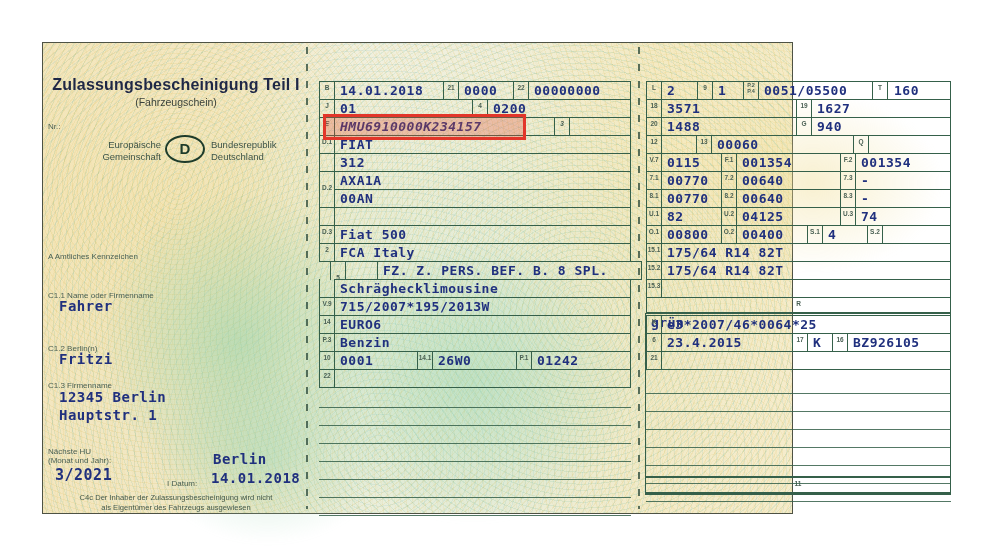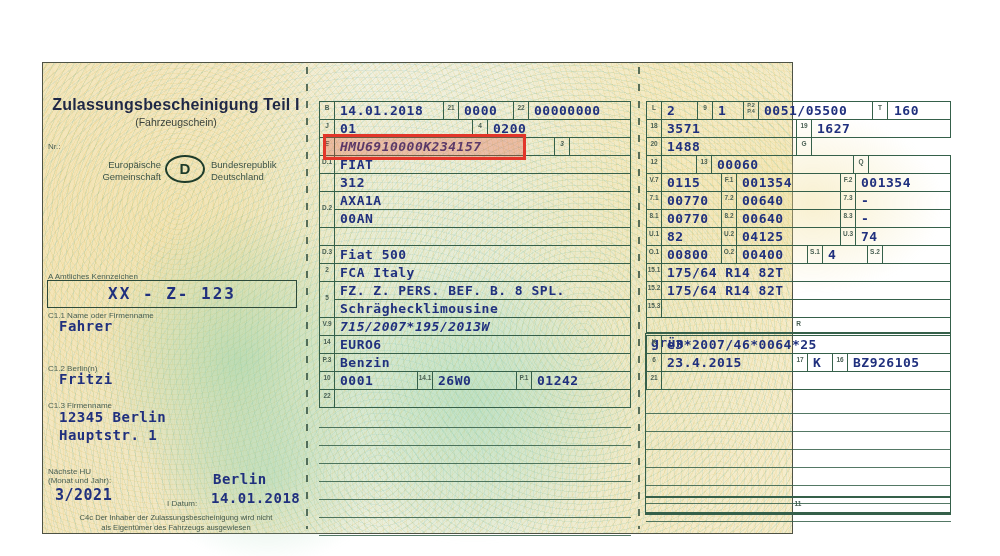--- a/index.html
+++ b/index.html
@@ -10,21 +10,20 @@
   .page{position:relative;width:1000px;height:556px;background:#fff;}
   .document{
     position:absolute;left:42px;top:42px;width:751px;height:472px;
     border:1px solid #4e5244;box-sizing:border-box;
     background-color:#f4eeda;
     background-image:
       linear-gradient(90deg, rgba(243,223,165,.50) 0%, rgba(243,223,165,.35) 26%, rgba(233,244,232,.30) 42%, rgba(228,242,228,.28) 62%, rgba(244,230,175,.40) 82%, rgba(246,233,185,.45) 100%),
       radial-gradient(ellipse 420px 300px at 16% 35%, rgba(246,224,150,.40), transparent 70%),
       radial-gradient(ellipse 520px 380px at 48% 62%, rgba(170,222,190,.35), transparent 72%),
       radial-gradient(ellipse 430px 300px at 86% 25%, rgba(246,230,168,.40), transparent 70%);
-    margin-top: 20px;
   }
   .document::before{ 
     content:"";position:absolute;inset:0;z-index:0;pointer-events:none;
     background-image:
       repeating-radial-gradient(circle at 18% 30%, rgba(214,182,70,.14) 0 1px, transparent 1px 5px),
       repeating-radial-gradient(circle at 72% 58%, rgba(80,175,135,.13) 0 1px, transparent 1px 6px),
       repeating-radial-gradient(circle at 45% 88%, rgba(70,165,185,.10) 0 1px, transparent 1px 7px),
       repeating-radial-gradient(circle at 90% 90%, rgba(214,182,70,.10) 0 1px, transparent 1px 6px),
       repeating-linear-gradient(75deg, rgba(220,200,120,.07) 0 2px, transparent 2px 8px);
   }
@@ -92,21 +91,20 @@
       <div class="lp-sub">(Fahrzeugschein)</div>
       <div class="lab-sm" style="left:5px;top:79px;">Nr.:</div>
 
       <div class="eu-block">Europäische
 Gemeinschaft</div>
       <div class="d-oval">D</div>
       <div class="country-block">Bundesrepublik
 Deutschland</div>
 
       <div class="lab-sm" style="left:5px;top:209px;">A Amtliches Kennzeichen</div>
-      <div class="plate-box">XX - Z- 123</div>
 
       <div class="lab-sm" style="left:5px;top:248px;">C1.1 Name oder Firmenname</div>
       <div class="val-m" style="left:16px;top:255px;">Fahrer</div>
 
       <div class="lab-sm" style="left:5px;top:301px;">C1.2 Berlin(n)</div>
       <div class="val-m" style="left:16px;top:308px;">Fritzi</div>
 
       <div class="lab-sm" style="left:5px;top:338px;">C1.3 Firmenname</div>
       <div class="val-m" style="left:16px;top:346px;">12345 Berlin</div>
       <div class="val-m" style="left:16px;top:364px;">Hauptstr. 1</div>
@@ -193,37 +191,37 @@
           <span>D.3</span>
         </div>
         <div class="val" style="flex: 1 1 auto;">Fiat 500</div>
       </div>
       <div class="frow" style="left: 276px; top: 200px; width: 312px;">
         <div class="lab">
           <span>2</span>
         </div>
         <div class="val" style="flex: 1 1 auto;">FCA Italy</div>
       </div>
-      <div class="frow" style="left: 276px; top: 218px; width: 312px;">
+      <div class="frow" style="left: 287px; top: 218px; width: 312px; gap: 32px;">
         <div class="lab straddle">
           <span>5</span>
         </div>
         <div class="val" style="flex: 1 1 auto;">FZ. Z. PERS. BEF. B. 8 SPL.</div>
       </div>
       <div class="frow" style="left: 276px; top: 236px; width: 312px;">
         <div class="lab merge-up">
           <span></span>
         </div>
         <div class="val" style="flex: 1 1 auto;">Schräghecklimousine</div>
       </div>
       <div class="frow" style="left: 276px; top: 254px; width: 312px;">
         <div class="lab">
           <span>V.9</span>
         </div>
-        <div class="val" style="flex: 1 1 auto; font-style: italic;">715/2007*195/2013W</div>
+        <div class="val" style="flex: 1 1 auto;">715/2007*195/2013W</div>
       </div>
       <div class="frow" style="left: 276px; top: 272px; width: 312px;">
         <div class="lab">
           <span>14</span>
         </div>
         <div class="val" style="flex: 1 1 auto;">EURO6</div>
       </div>
       <div class="frow" style="left: 276px; top: 290px; width: 312px;">
         <div class="lab">
           <span>P.3</span>
@@ -287,20 +285,21 @@
         <div class="val" style="flex: 1 1 auto;">1627</div>
       </div>
       <div class="frow" style="left: 603px; top: 74px; width: 305px; border-radius: 7px;">
         <div class="lab">
           <span>20</span>
         </div>
         <div class="val" style="flex: 0 0 136px;">1488</div>
         <div class="lab">
           <span>G</span>
         </div>
+        <div class="val" style="flex: 1 1 auto;">940</div>
       </div>
       <div class="frow" style="left: 603px; top: 92px; width: 305px;">
         <div class="lab">
           <span>12</span>
         </div>
         <div class="val" style="flex: 0 0 36px;"></div>
         <div class="lab">
           <span>13</span>
         </div>
         <div class="val" style="flex: 0 0 143px;">00060</div>

